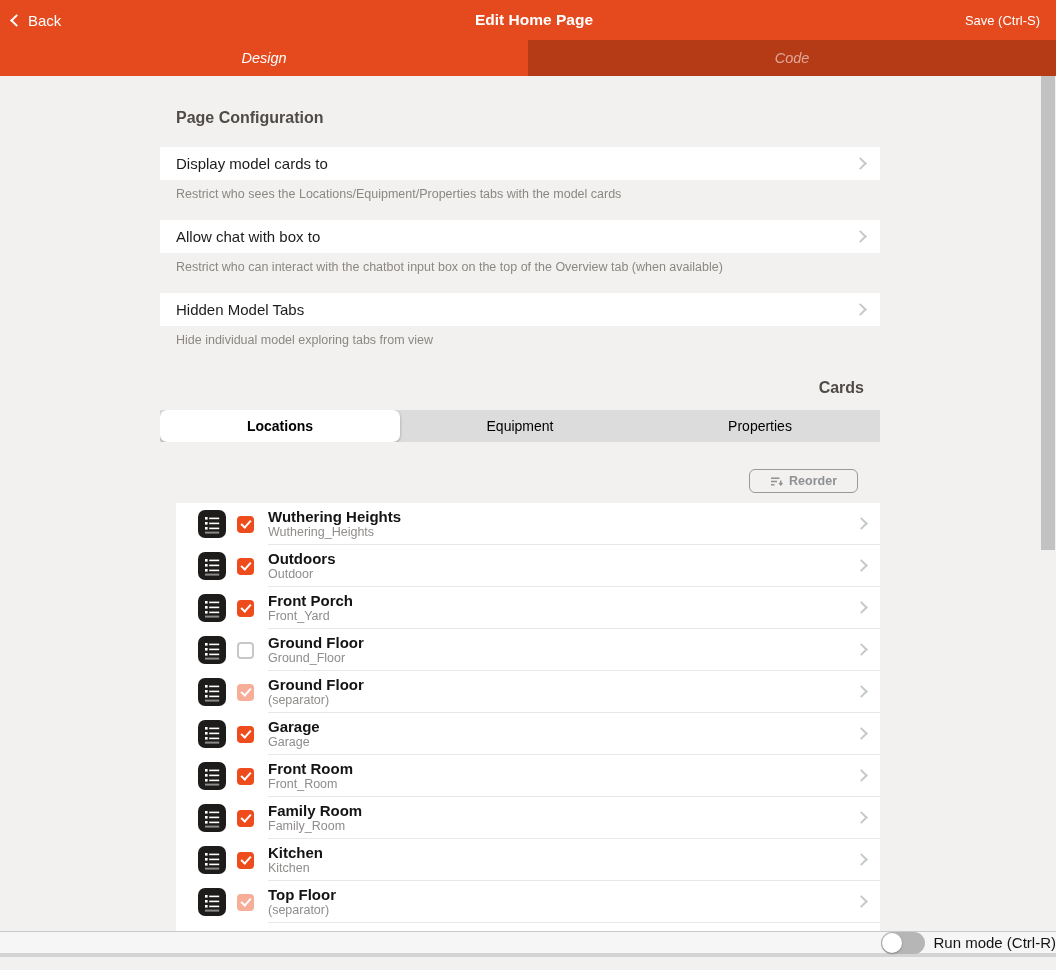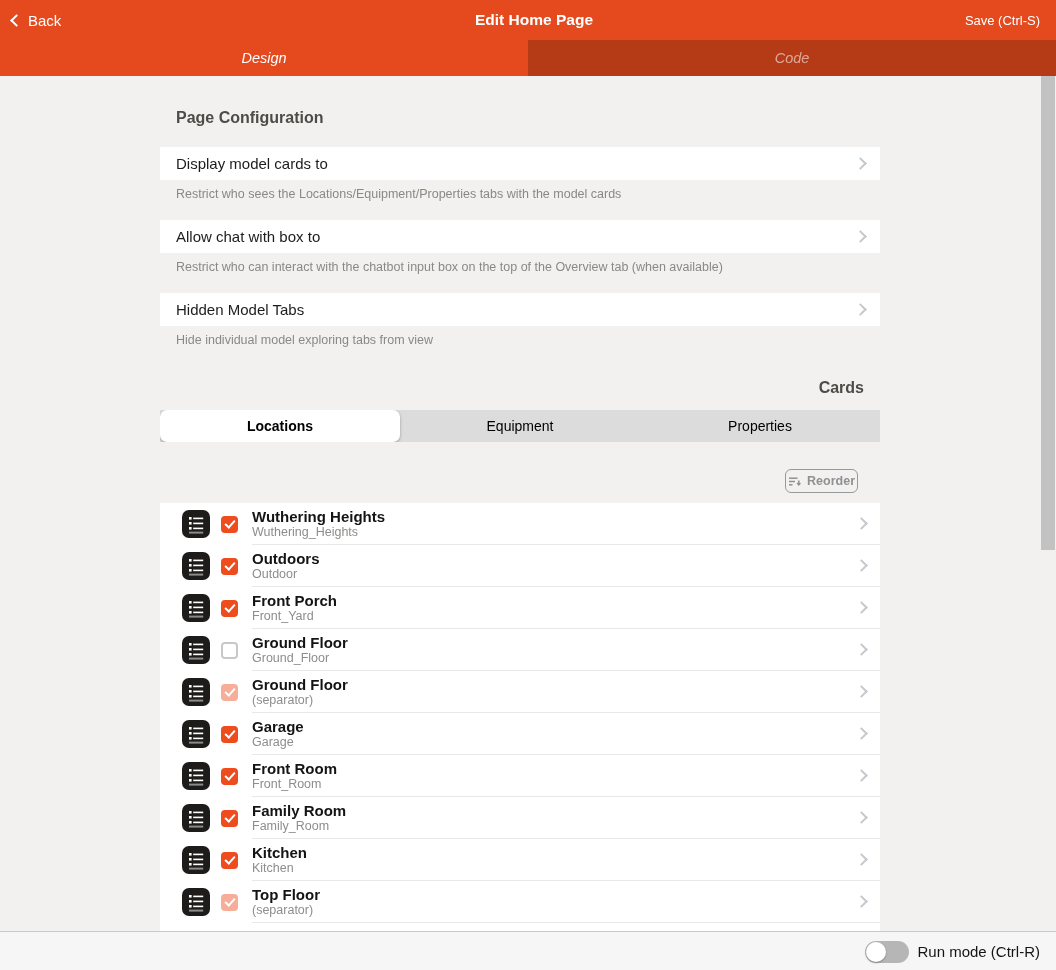--- a/index.html
+++ b/index.html
@@ -31,43 +31,43 @@
   .chev { width:9px; height:9px; border-top:2px solid #c4c9ce; border-right:2px solid #c4c9ce; transform:rotate(45deg); flex:none; }
   .config-footer { font-size:12.5px; color:#8b8884; margin:7px 16px 18px; line-height:15px; }
 
   
   .segmented { height:32px; background:#dcdcdc; border-radius:0; display:flex; overflow:hidden; }
   .segment { flex:1; display:flex; align-items:center; justify-content:center; font-size:14px; color:#000; cursor:pointer; }
   .segment.active { background:#fff; border-radius:7px; font-weight:bold; box-shadow:0 1px 3px rgba(0,0,0,0.30); }
 
   
   .reorder-row { display:flex; justify-content:flex-end; margin:27px 22px 10px 0; }
-  .reorder-btn { height:24px; display:inline-flex; align-items:center; gap:6px; padding:0 2px; border:1px solid #97999b; border-radius:6px; color:#8e9093; font-size:12.5px; font-weight:bold; background:transparent; cursor:pointer; }
-
-  
-  .card-list { background:#fff; padding-bottom:22px; }
+  .reorder-btn { height:24px; display:inline-flex; align-items:center; gap:6px; padding:0 20px; border:1px solid #97999b; border-radius:6px; color:#8e9093; font-size:12.5px; font-weight:bold; background:transparent; cursor:pointer; }
+
+  
+  .card-list { background:#fff; padding-bottom:22px;margin-left:16px; }
   .card-row { display:flex; align-items:center; height:42px; padding-left:22px; }
   .handle { flex:none; width:28px; height:28px; cursor:grab; }
   .cb { flex:none; width:17px; height:17px; border-radius:4px; position:relative; margin-left:11px; cursor:pointer; }
   .cb.unchecked { background:#fff; border:2px solid #c8c8c8; }
   .cb.checked { background:#ee4c1d; }
   .cb.checked-disabled { background:#ee4c1d; opacity:0.45; }
   .cb.checked::after, .cb.checked-disabled::after {
     content:""; position:absolute; left:5.5px; top:2.5px; width:4px; height:8px;
     border:solid #fff; border-width:0 2px 2px 0; transform:rotate(42deg);
   }
   .row-main { flex:1; align-self:stretch; display:flex; align-items:center; justify-content:space-between; border-bottom:1px solid #e8e8e8; margin-left:14px; padding-right:14px; min-width:0; cursor:pointer; }
   .row-title { font-size:15px; font-weight:bold; color:#141414; line-height:17px; }
   .row-subtitle { font-size:12.5px; color:#8f8d8b; line-height:15px; }
 
   
   .scrollbar-thumb { position:absolute; top:0; right:1px; width:14px; height:474px; background:#c2c2c2; }
 
   
-  .toolbar { height:40px; background:#f7f6f6; border-top:1px solid #c9c9c9; display:flex; align-items:center; justify-content:flex-end; gap:8px; padding-right:16px; }
+  .toolbar { height:22px; background:#f7f6f6; border-top:1px solid #c9c9c9; display:flex; align-items:center; justify-content:flex-end; gap:8px; }
   .toolbar-label { font-size:15px; color:#141414; }
   .toggle { width:44px; height:22px; border-radius:11px; background:#b6b6b6; position:relative; cursor:pointer; flex:none; }
   .knob { position:absolute; left:1px; top:1px; width:20px; height:20px; border-radius:50%; background:#fff; box-shadow:0 1px 2px rgba(0,0,0,0.3); }
   .bottom-strip { height:4px; background:#d5d4d4; }
 </style>
 </head>
 <body>
 
 <div class="app">
 

